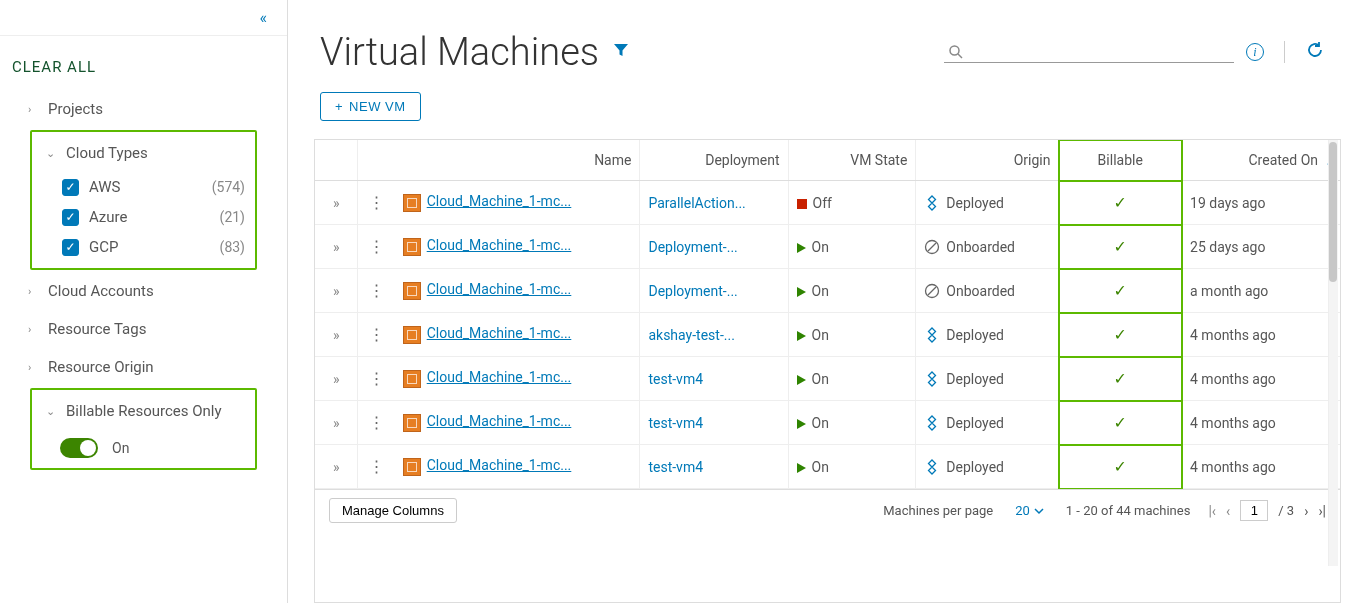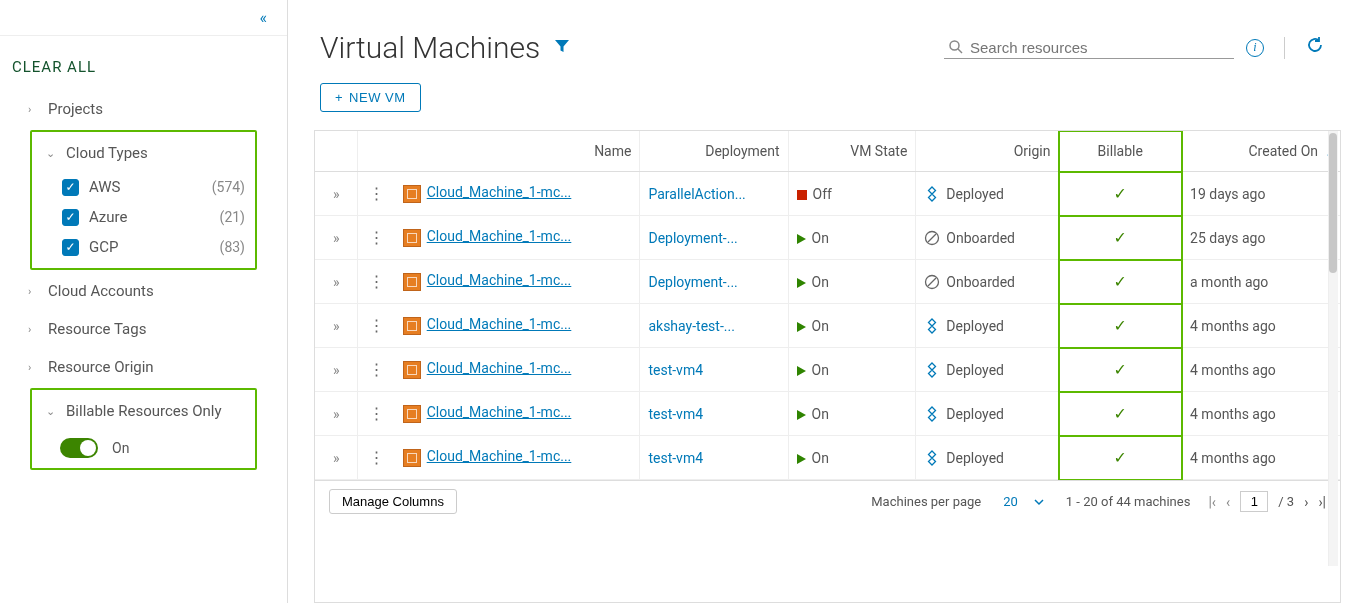--- a/index.html
+++ b/index.html
@@ -16,21 +16,21 @@
 .cbox { width: 17px; height: 17px; border: 1px solid #999; border-radius: 3px; margin-right: 10px; display: flex; align-items: center; justify-content: center; cursor: pointer; }
 .cbox.checked { background: #0079b8; border-color: #0079b8; color: #fff; font-size: 12px; }
 .filter-label { flex: 1; font-size: 15px; }
 .filter-count { color: #888; font-size: 14px; }
 .highlighted { border: 2px solid #5cb900; border-radius: 2px; margin: 2px 14px; padding: 2px 2px 6px 2px; }
 .toggle-row { display: flex; align-items: center; padding: 8px 0 4px 26px; }
 .toggle { width: 38px; height: 20px; background: #3c8500; border-radius: 10px; position: relative; margin-right: 14px; cursor: pointer; }
 .toggle::after { content: ""; position: absolute; width: 16px; height: 16px; background: #fff; border-radius: 50%; top: 2px; right: 2px; }
 .main { flex: 1; display: flex; flex-direction: column; padding: 0; position: relative; }
 .page-header { display: flex; align-items: center; padding: 30px 32px 12px 32px; }
-.page-title { font-size: 30px; font-weight: 300; color: #333; margin-right: 14px; }
+.page-title { font-size: 38px; font-weight: 300; color: #333; margin-right: 14px; }
 .filter-funnel { color: #0079b8; font-size: 16px; cursor: pointer; }
 .header-right { margin-left: auto; display: flex; align-items: center; gap: 12px; }
 .search-wrap { display: flex; align-items: center; border-bottom: 1px solid #999; width: 290px; padding: 2px 4px; }
 .search-wrap input { border: none; outline: none; font-size: 15px; flex: 1; background: transparent; color: #666; padding-left: 6px; }
 .info-circle { width: 18px; height: 18px; border: 1.5px solid #0079b8; border-radius: 50%; color: #0079b8; display: flex; align-items: center; justify-content: center; font-size: 12px; font-style: italic; font-family: serif; cursor: pointer; }
 .vline { width: 1px; height: 22px; background: #ccc; margin: 0 8px; }
 .refresh { color: #0079b8; font-size: 20px; cursor: pointer; }
 .new-vm-row { padding: 6px 32px 18px; }
 .new-vm-btn { border: 1px solid #0079b8; background: #fff; color: #0079b8; padding: 6px 14px; border-radius: 3px; font-size: 13px; letter-spacing: 0.5px; cursor: pointer; display: inline-flex; align-items: center; gap: 6px; }
 .table-wrap { border: 1px solid #ddd; margin: 0 16px 0 26px; flex: 1; display: flex; flex-direction: column; overflow: hidden; position: relative; }
@@ -56,21 +56,21 @@
 .state-off { background: #c92100; }
 .state-on { width: 0; height: 0; border-left: 9px solid #2f8400; border-top: 5px solid transparent; border-bottom: 5px solid transparent; background: none; }
 .origin-cell { display: flex; align-items: flex-end; gap: 6px; }
 .origin-icon { width: 16px; height: 16px; display: inline-flex; align-items: center; justify-content: center; }
 .check { color: #3c8500; font-size: 16px; }
 .sort-arrow { color: #0079b8; font-size: 13px; margin-left: 4px; }
 .bill-hl { outline: 2px solid #5cb900; outline-offset: -1px; }
 .tfoot { border-top: 1px solid #ddd; display: flex; align-items: center; padding: 8px 14px; font-size: 13px; color: #565656; gap: 18px; }
 .manage-cols { border: 1px solid #ccc; background: #fff; padding: 4px 12px; border-radius: 3px; cursor: pointer; font-size: 13px; }
 .tfoot-spacer { flex: 1; }
-.pp-sel { color: #0079b8; margin: 0 4px; cursor: pointer; display: inline-flex; align-items: center; gap: 16px; }
+.pp-sel { color: #0079b8; margin: 0 4px; cursor: pointer; display: inline-flex; align-items: center; gap: 4px; }
 .pager { display: flex; align-items: center; gap: 10px; }
 .pager .btn { color: #888; cursor: pointer; font-size: 14px; }
 .pager .btn.active { color: #565656; }
 .page-input { width: 28px; border: 1px solid #ccc; text-align: center; padding: 2px; font-size: 13px; }
 .scrolltrack { position: absolute; right: 2px; top: 0; bottom: 36px; width: 10px; background: #f4f4f4; border-left:1px solid #eee; }
 .scrollthumb { position: absolute; right: 1px; top: 2px; width: 8px; height: 140px; background: #c7c7c7; border-radius: 4px; }
 </style>
 </head>
 <body>
 
@@ -147,21 +147,20 @@
       <svg width="16" height="16" viewBox="0 0 16 16">
           <path d="M1 2h14l-5.5 6.5V14l-3-1.5V8.5z" fill="#0079b8"></path>
         </svg>
     </span>
     <div class="header-right">
       <div class="search-wrap">
         <svg width="16" height="16" viewBox="0 0 16 16">
             <circle cx="6.5" cy="6.5" r="4.5" stroke="#888" stroke-width="1.5" fill="none"></circle>
             <line x1="10" y1="10" x2="14" y2="14" stroke="#888" stroke-width="1.5"></line>
           </svg>
-        <input placeholder="Search resources" style="">
       </div>
       <div class="info-circle">i</div>
       <div class="vline"></div>
       <span class="refresh">
         <svg width="20" height="20" viewBox="0 0 20 20">
             <path d="M16 10a6 6 0 1 1-2-4.5" stroke="#0079b8" stroke-width="1.8" fill="none"></path>
             <path d="M14 2v4h-4" stroke="#0079b8" stroke-width="1.8" fill="none"></path>
           </svg>
       </span>
     </div>

